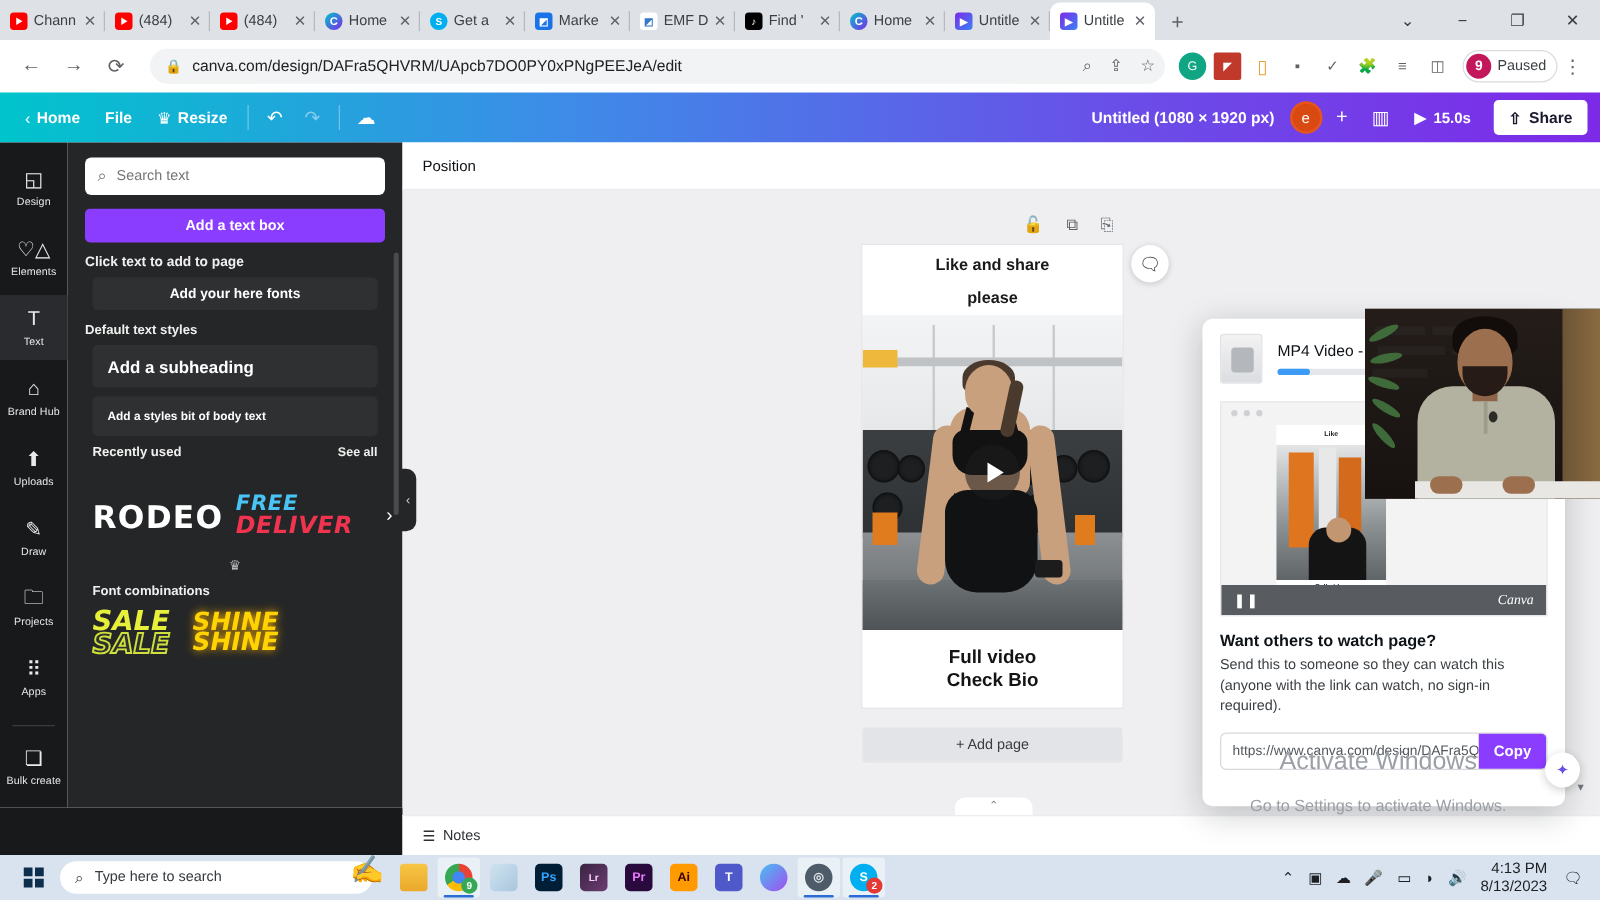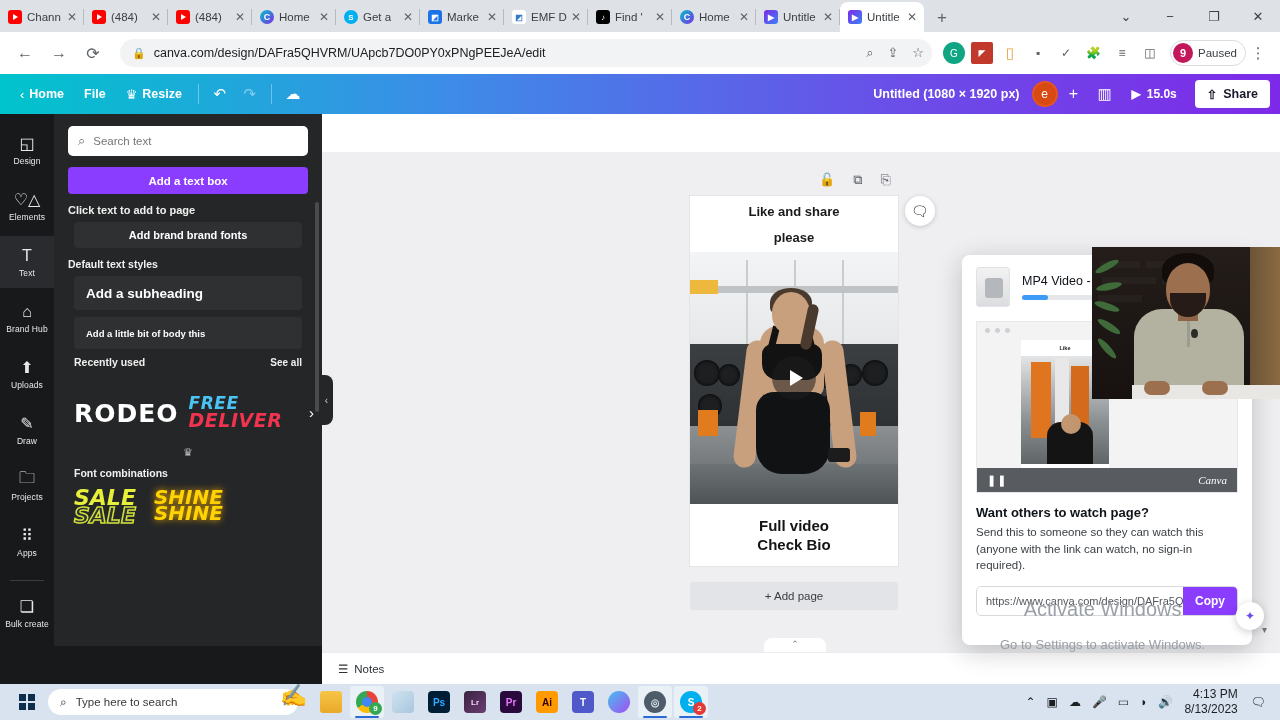--- a/index.html
+++ b/index.html
@@ -658,24 +658,24 @@
     </div>
   </div>
 
   <div class="panel">
     <div class="search-box">
       <span class="mag">⌕</span>
       <input placeholder="Search text" style="">
     </div>
     <div class="addtext-btn">Add a text box</div>
     <div class="p-label">Click text to add to page</div>
-    <div class="brandfonts">Add brand brand fonts</div>
+    <div class="brandfonts">Add your here fonts</div>
     <div class="p-label sm">Default text styles</div>
     <div class="style-row style-sub">Add a subheading</div>
-    <div class="style-row style-body">Add a little bit of body this</div>
+    <div class="style-row style-body">Add a styles bit of body text</div>
     <div class="row-between">
       <span class="p-label sm" style="margin:0">Recently used</span>
       <span class="see-all">See all</span>
     </div>
     <div class="recent-strip">
       <div class="rodeo">RODEO</div>
       <div class="freedel">
         <div class="l1">FREE</div>
         <div class="l2">DELIVER</div>
       </div>
@@ -690,20 +690,23 @@
       </div>
       <div class="shine">
         <div class="a">SHINE</div>
         <div class="b">SHINE</div>
       </div>
     </div>
     <div class="panel-scroll"></div>
   </div>
   <div class="panel-collapse">‹</div>
 
+  <div class="position-bar">
+    <span>Position</span>
+  </div>
 
   <div class="canvas-area">
     <div class="page-tools">
       <span>🔓</span>
       <span>⧉</span>
       <span>⎘</span>
     </div>
 
     <div class="design-page">
       <div class="dp-top">

